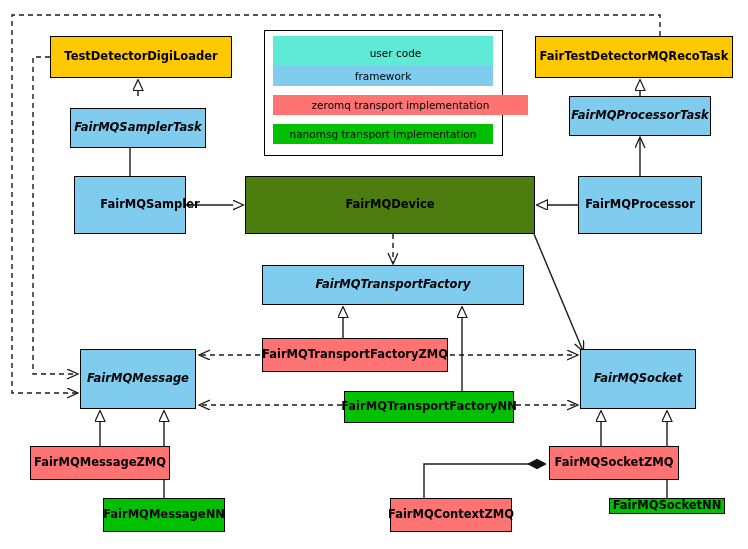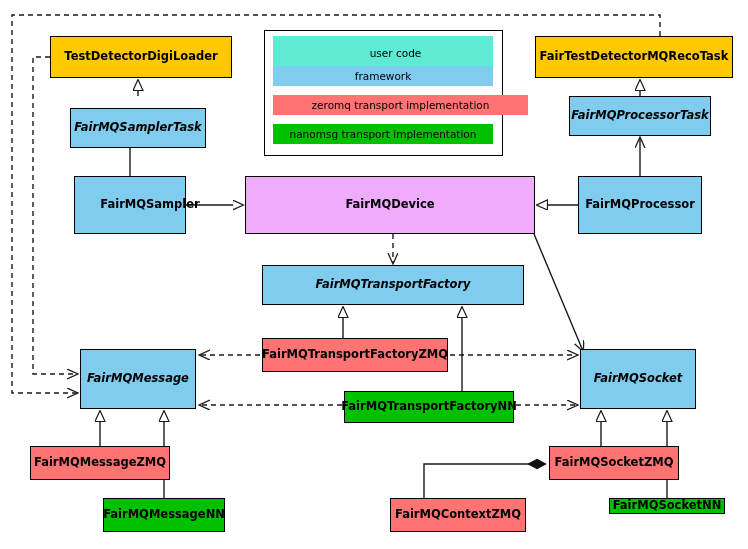--- a/index.html
+++ b/index.html
@@ -86,37 +86,37 @@
   <div class="node" style="left:50px;top:36px;width:182px;height:42px;background:#FFC800;">TestDetectorDigiLoader</div>
 
   <div class="node" style="left:535px;top:36px;width:198px;height:42px;background:#FFC800;">FairTestDetectorMQRecoTask</div>
 
   <div class="node italic" style="left:70px;top:96px;width:136px;height:40px;background:#7FCCEE;margin-top:12px;">FairMQSamplerTask</div>
 
   <div class="node italic" style="left:569px;top:96px;width:142px;height:40px;background:#7FCCEE;">FairMQProcessorTask</div>
 
   <div class="node" style="left:74px;top:176px;width:112px;height:58px;background:#7FCCEE;padding-left:40px;">FairMQSampler</div>
 
-  <div class="node" style="left:245px;top:176px;width:290px;height:58px;background:#f0abfc;">FairMQDevice</div>
+  <div class="node" style="left:245px;top:176px;width:290px;height:58px;background:#4d7c0f;">FairMQDevice</div>
 
   <div class="node" style="left:578px;top:176px;width:124px;height:58px;background:#7FCCEE;">FairMQProcessor</div>
 
   <div class="node italic" style="left:262px;top:265px;width:262px;height:40px;background:#7FCCEE;">FairMQTransportFactory</div>
 
   <div class="node" style="left:262px;top:338px;width:186px;height:34px;background:#FF7373;">FairMQTransportFactoryZMQ</div>
 
   <div class="node" style="left:344px;top:391px;width:170px;height:32px;background:#00C000;">FairMQTransportFactoryNN</div>
 
   <div class="node italic" style="left:80px;top:349px;width:116px;height:60px;background:#7FCCEE;">FairMQMessage</div>
 
   <div class="node" style="left:30px;top:446px;width:140px;height:34px;background:#FF7373;">FairMQMessageZMQ</div>
 
   <div class="node italic" style="left:580px;top:349px;width:116px;height:60px;background:#7FCCEE;">FairMQSocket</div>
 
   <div class="node" style="left:103px;top:498px;width:122px;height:34px;background:#00C000;">FairMQMessageNN</div>
 
-  <div class="node" style="left:390px;top:498px;width:136px;height:34px;background:#FF7373;">FairMQContextZMQ</div>
+  <div class="node" style="left:390px;top:498px;width:122px;height:34px;background:#FF7373;">FairMQContextZMQ</div>
 
   <div class="node" style="left:549px;top:446px;width:130px;height:34px;background:#FF7373;">FairMQSocketZMQ</div>
 
   <div class="node" style="left:609px;top:498px;width:116px;height:16px;background:#00C000;">FairMQSocketNN</div>
 
 </div>
 
 </body></html>

